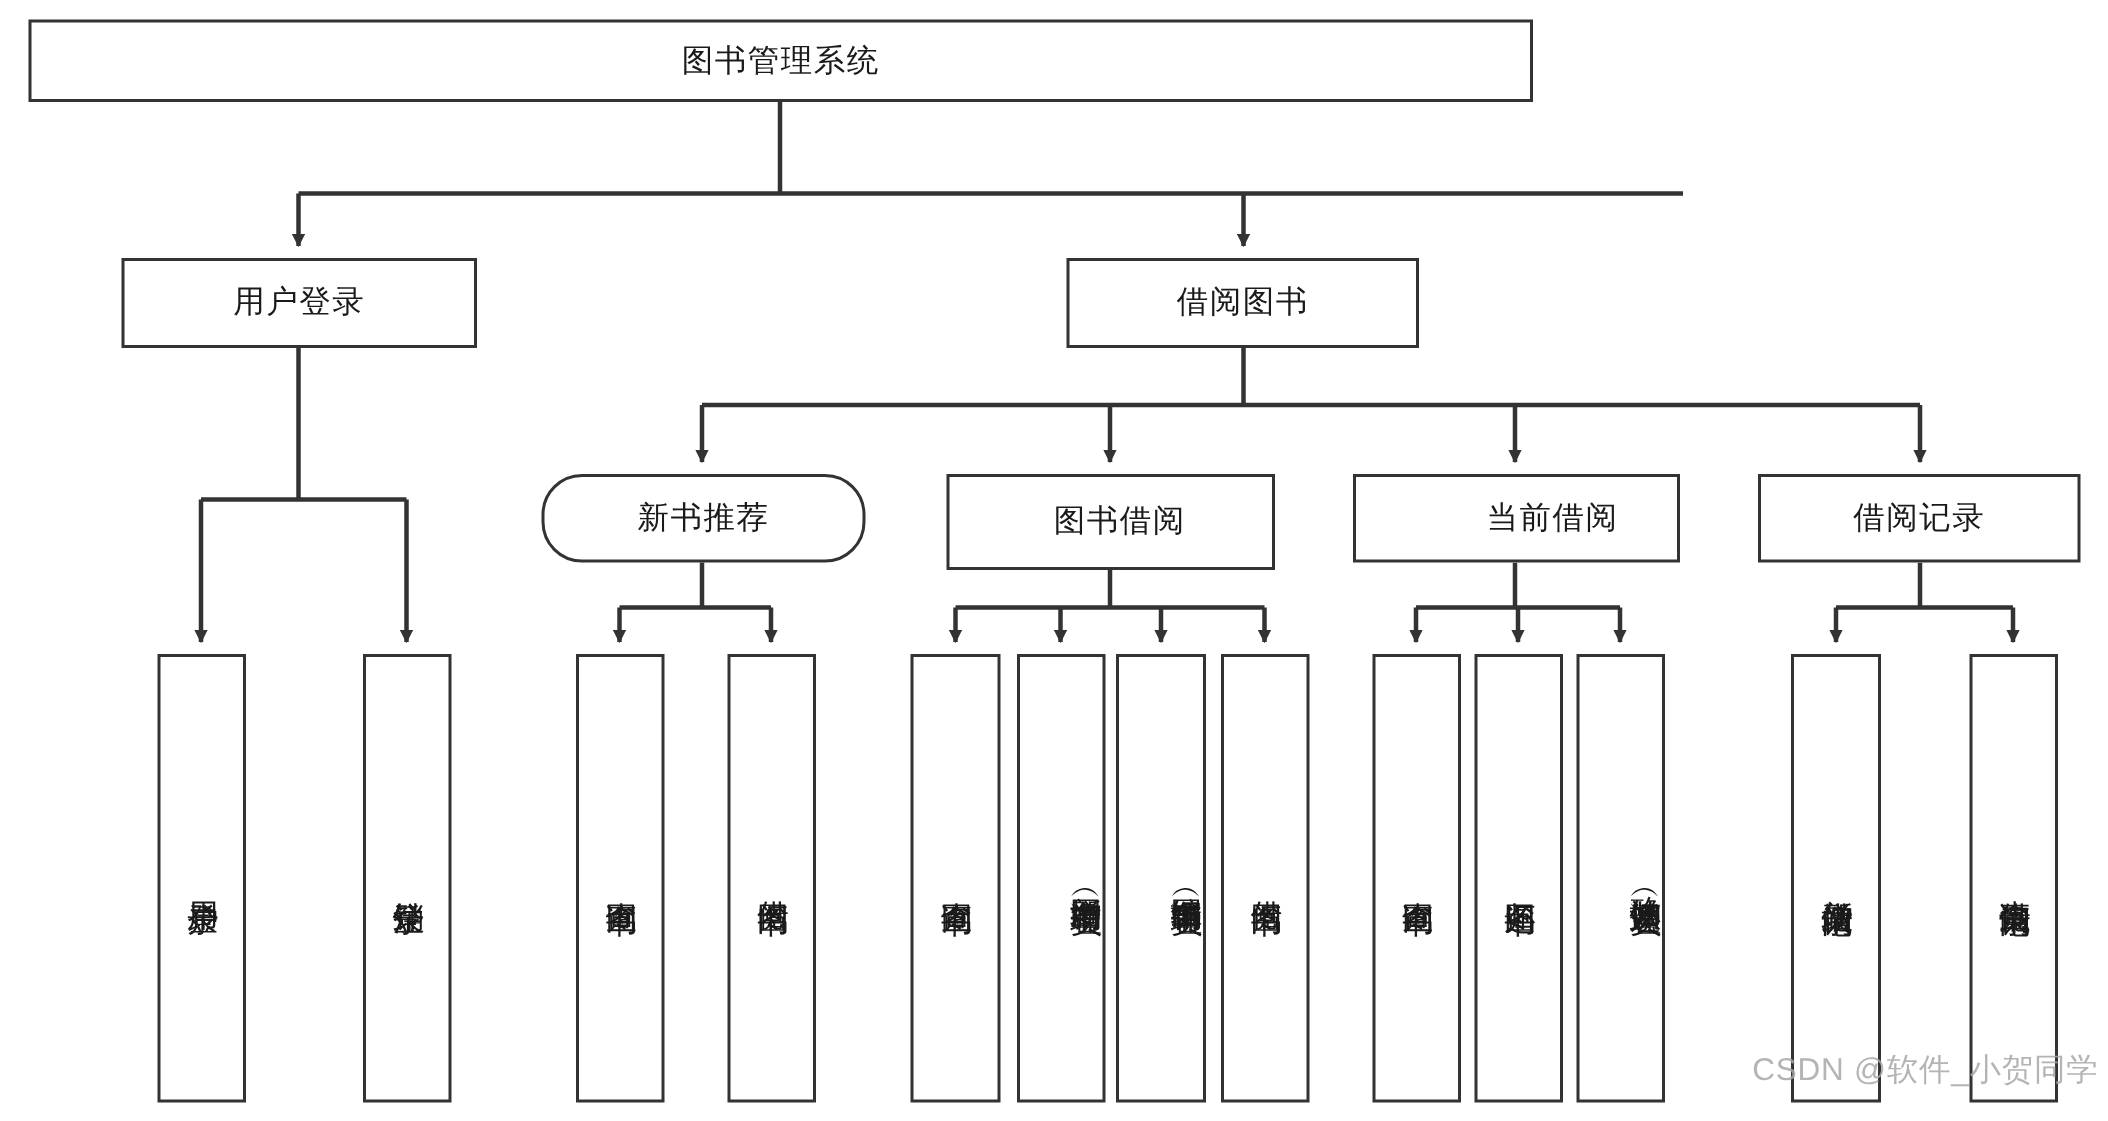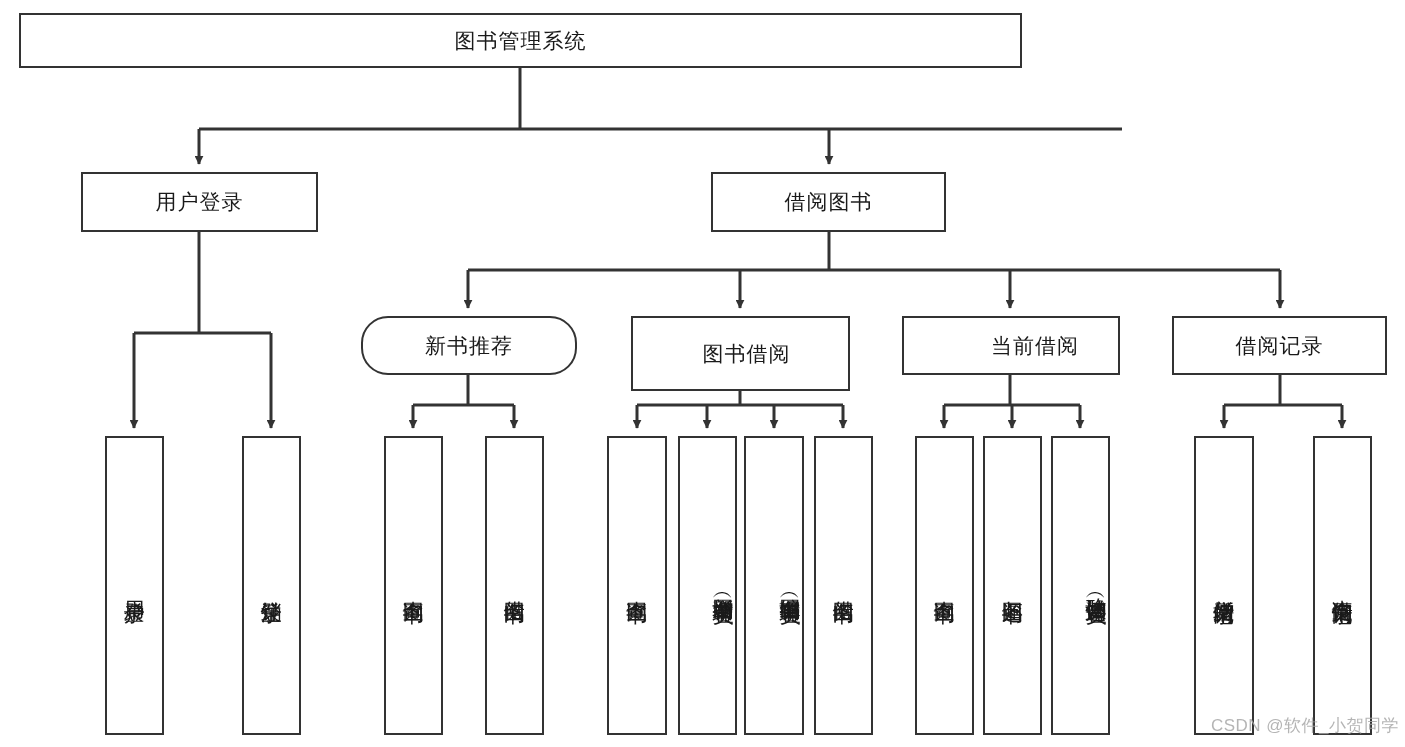--- a/index.html
+++ b/index.html
@@ -54,22 +54,22 @@
   }
   .node-box.vertical.center-v {
     align-items: center;
   }
   .node-box .node-label {
     white-space: nowrap;
   }
   #watermark {
     position: absolute;
     right: 6px;
-    bottom: 10px;
-    font-size: 17px;
+    bottom: 20px;
+    font-size: 21px;
     color: #a8a8a8;
     letter-spacing: 0.5px;
     z-index: 5;
     white-space: nowrap;
     opacity: 0.85;
     margin-top: 48px;
   }
 </style>
 </head>
 <body>
@@ -135,21 +135,21 @@
   </div>
 
   <div class="node-box horizontal" style="left:711px; top:172px; width:235px; height:60px;">
     <span class="node-label">借阅图书</span>
   </div>
 
   <div class="node-box horizontal" style="left:361px; top:316px; width:216px; height:59px;border-radius:27px;">
     <span class="node-label">新书推荐</span>
   </div>
 
-  <div class="node-box horizontal" style="left:631px; top:316px; width:219px; height:75px;padding-left:12px;">
+  <div class="node-box horizontal" style="left:631px; top:316px; width:219px; height:64px;padding-left:12px;">
     <span class="node-label">图书借阅</span>
   </div>
 
   <div class="node-box horizontal" style="left:902px; top:316px; width:218px; height:59px;padding-left:48px;">
     <span class="node-label">当前借阅</span>
   </div>
 
   <div class="node-box horizontal" style="left:1172px; top:316px; width:215px; height:59px;text-align:center;">
     <span class="node-label">借阅记录</span>
   </div>

